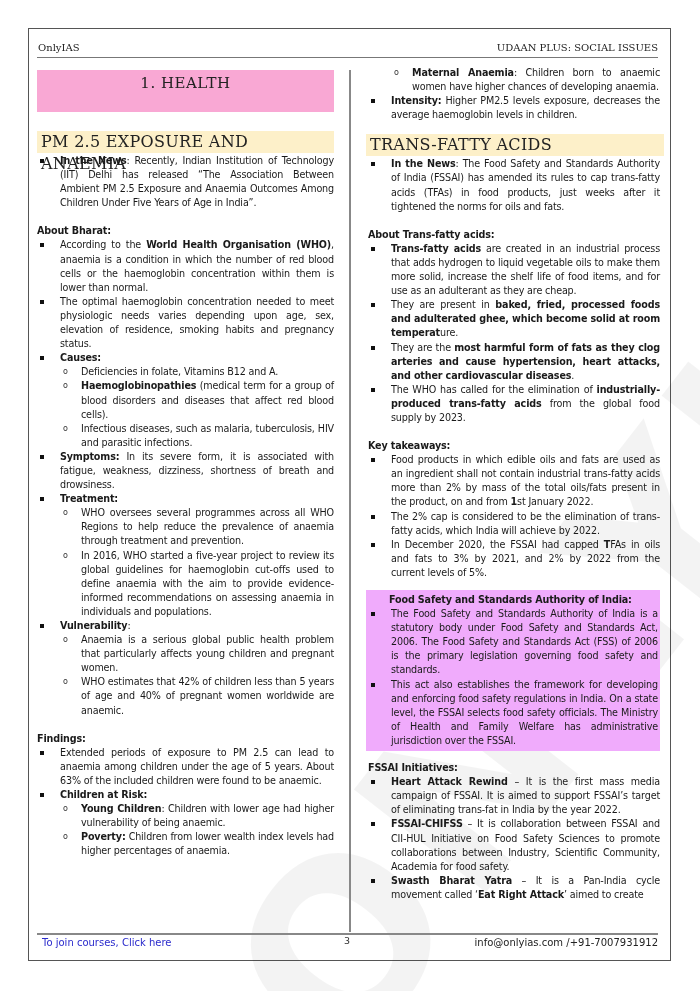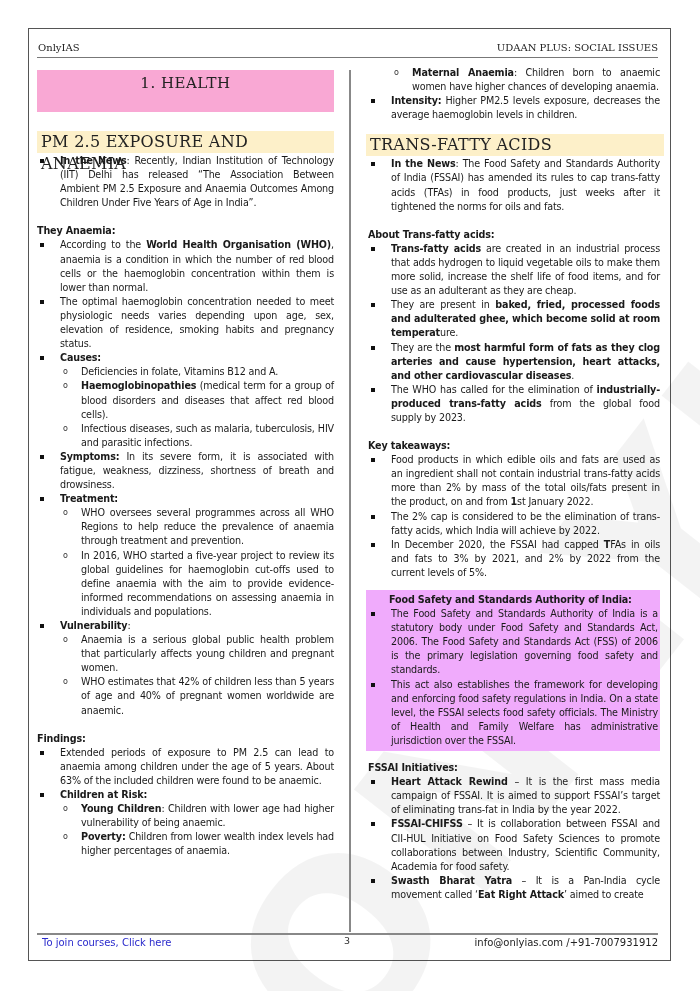--- a/index.html
+++ b/index.html
@@ -90,21 +90,21 @@
 <div class="col-divider"></div>
 
 <div class="col col-left">
   <div class="chapter-title">1. HEALTH</div>
   <div style="height:19px"></div>
   <div class="section-title">PM 2.5 EXPOSURE AND ANAEMIA</div>
   <ul class="b1" style="margin-top:1px">
     <li><b>In the News</b><span>: Recently, Indian Institution of Technology (IIT) Delhi has released “The Association Between Ambient PM 2.5 Exposure and Anaemia Outcomes Among Children Under Five Years of Age in India”.</span></li>
   </ul>
   <div class="sp-a"></div>
-  <div class="sub-head">They Anaemia:</div>
+  <div class="sub-head">About Bharat:</div>
   <ul class="b1">
     <li><span>According to the </span><b>World Health Organisation (WHO)</b><span>, anaemia is a condition in which the number of red blood cells or the haemoglobin concentration within them is lower than normal.</span></li>
     <li><span>The optimal haemoglobin concentration needed to meet physiologic needs varies depending upon age, sex, elevation of residence, smoking habits and pregnancy status.</span></li>
     <li><b>Causes:</b>
       <ul class="b2">
         <li><span>Deficiencies in folate, Vitamins B12 and A.</span></li>
         <li><b>Haemoglobinopathies</b><span> (medical term for a group of blood disorders and diseases that affect red blood cells).</span></li>
         <li><span>Infectious diseases, such as malaria, tuberculosis, HIV and parasitic infections.</span></li>
       </ul>
     </li>

